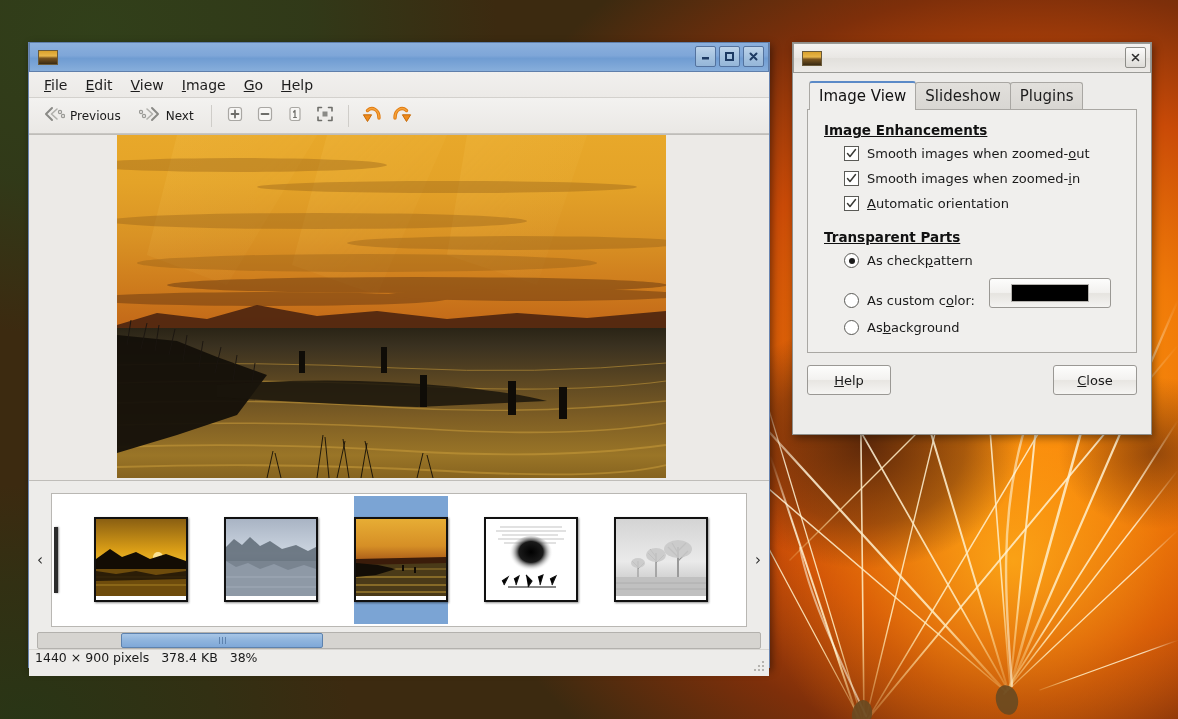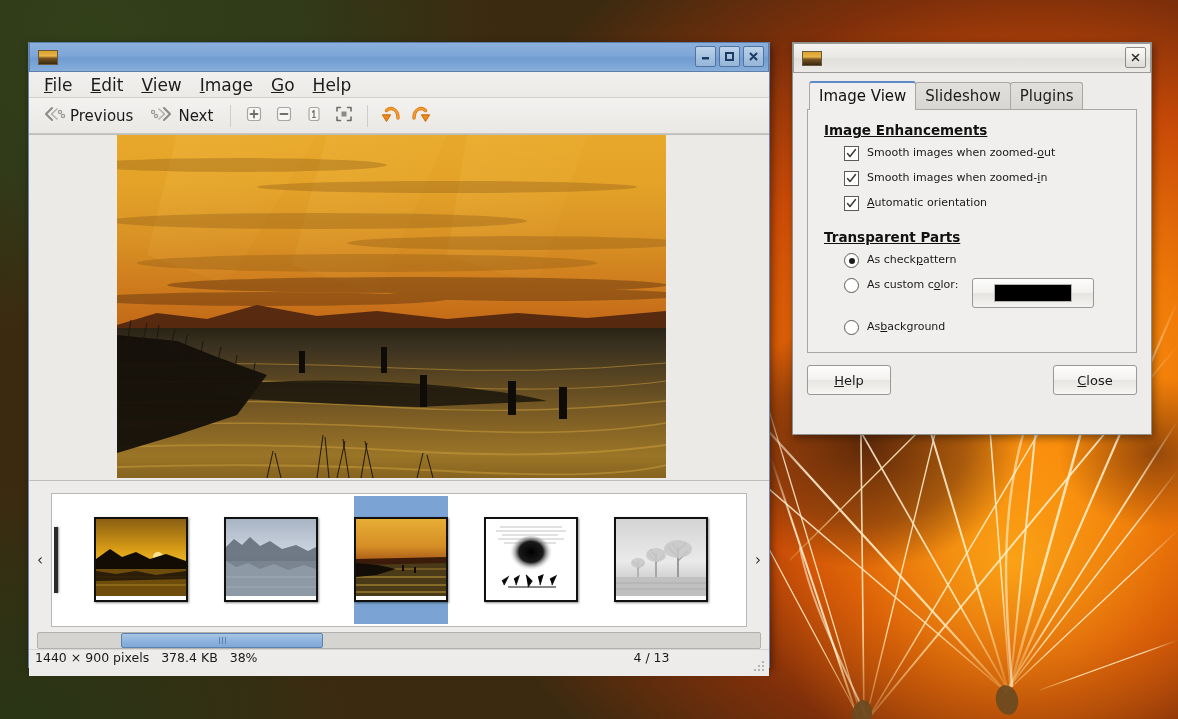--- a/index.html
+++ b/index.html
@@ -116,41 +116,41 @@
 
   
   .menubar {
     height: 25px;
     background: linear-gradient(to bottom,#f1f0ee 0%, #eceae7 100%);
     border-bottom: 1px solid #d3d1cd;
     display: flex; align-items: center;
     padding-left: 6px;
   }
   .menu-item {
-    font-size: 17px; color: #1c1c1c;
+    font-size: 14px; color: #1c1c1c;
     padding: 2px 9px;
     cursor: default;
   }
   .menu-item u { text-decoration: underline; }
 
   
   .toolbar {
     height: 35px;
     background: linear-gradient(to bottom,#f3f2f0 0%, #eae8e5 100%);
     border-bottom: 1px solid #c8c6c2;
     display: flex; align-items: center;
     padding-left: 6px;
     gap: 2px;
   }
   .tb-btn {
     display: flex; align-items: center; gap: 5px;
     padding: 4px 7px;
     border: 1px solid transparent;
     border-radius: 3px;
-    font-size: 15px; color: #1a1a1a;
+    font-size: 12px; color: #1a1a1a;
     cursor: pointer;
   }
   .tb-sep {
     width: 1px; height: 22px;
     background: #cfcdc9;
     margin: 0 7px;
   }
   .icon-btn {
     width: 26px; height: 26px;
     display:flex; align-items:center; justify-content:center;
@@ -315,23 +315,23 @@
     box-sizing: border-box;
     position: relative;
     z-index: 1;
   }
   .group-title {
     font-size: 13.5px; font-weight: bold; color: #111;
     margin: 2px 0 8px 2px;
     text-decoration: underline;
   }
   .opt-row {
-    display: flex; align-items: flex-start;
+    display: flex; align-items: flex-end;
     margin: 8px 0 10px 22px;
-    font-size: 11px; color: #1a1a1a;
+    font-size: 13px; color: #1a1a1a;
     cursor: pointer;
   }
   .cbx {
     width: 13px; height: 13px;
     border: 1px solid #5a5a56;
     background: #ffffff;
     margin-right: 8px;
     display: flex; align-items: center; justify-content: center;
     flex: 0 0 auto;
   }
@@ -807,21 +807,20 @@
       </div>
     </div>
   </div>
 
   <div class="statusbar">
     <div class="status-left">
       <span>1440 × 900 pixels</span>
       <span>378.4 KB</span>
       <span>38%</span>
     </div>
-    <div class="status-counter">4 / 13</div>
     <div class="resize-grip">
       <svg width="14" height="14" viewBox="0 0 14 14">
         <g fill="#b5b3af">
           <rect x="10" y="2" width="2" height="2"></rect>
           <rect x="6" y="6" width="2" height="2"></rect>
             <rect x="10" y="6" width="2" height="2"></rect>
           <rect x="2" y="10" width="2" height="2"></rect>
             <rect x="6" y="10" width="2" height="2"></rect>
             <rect x="10" y="10" width="2" height="2"></rect>
         </g>

